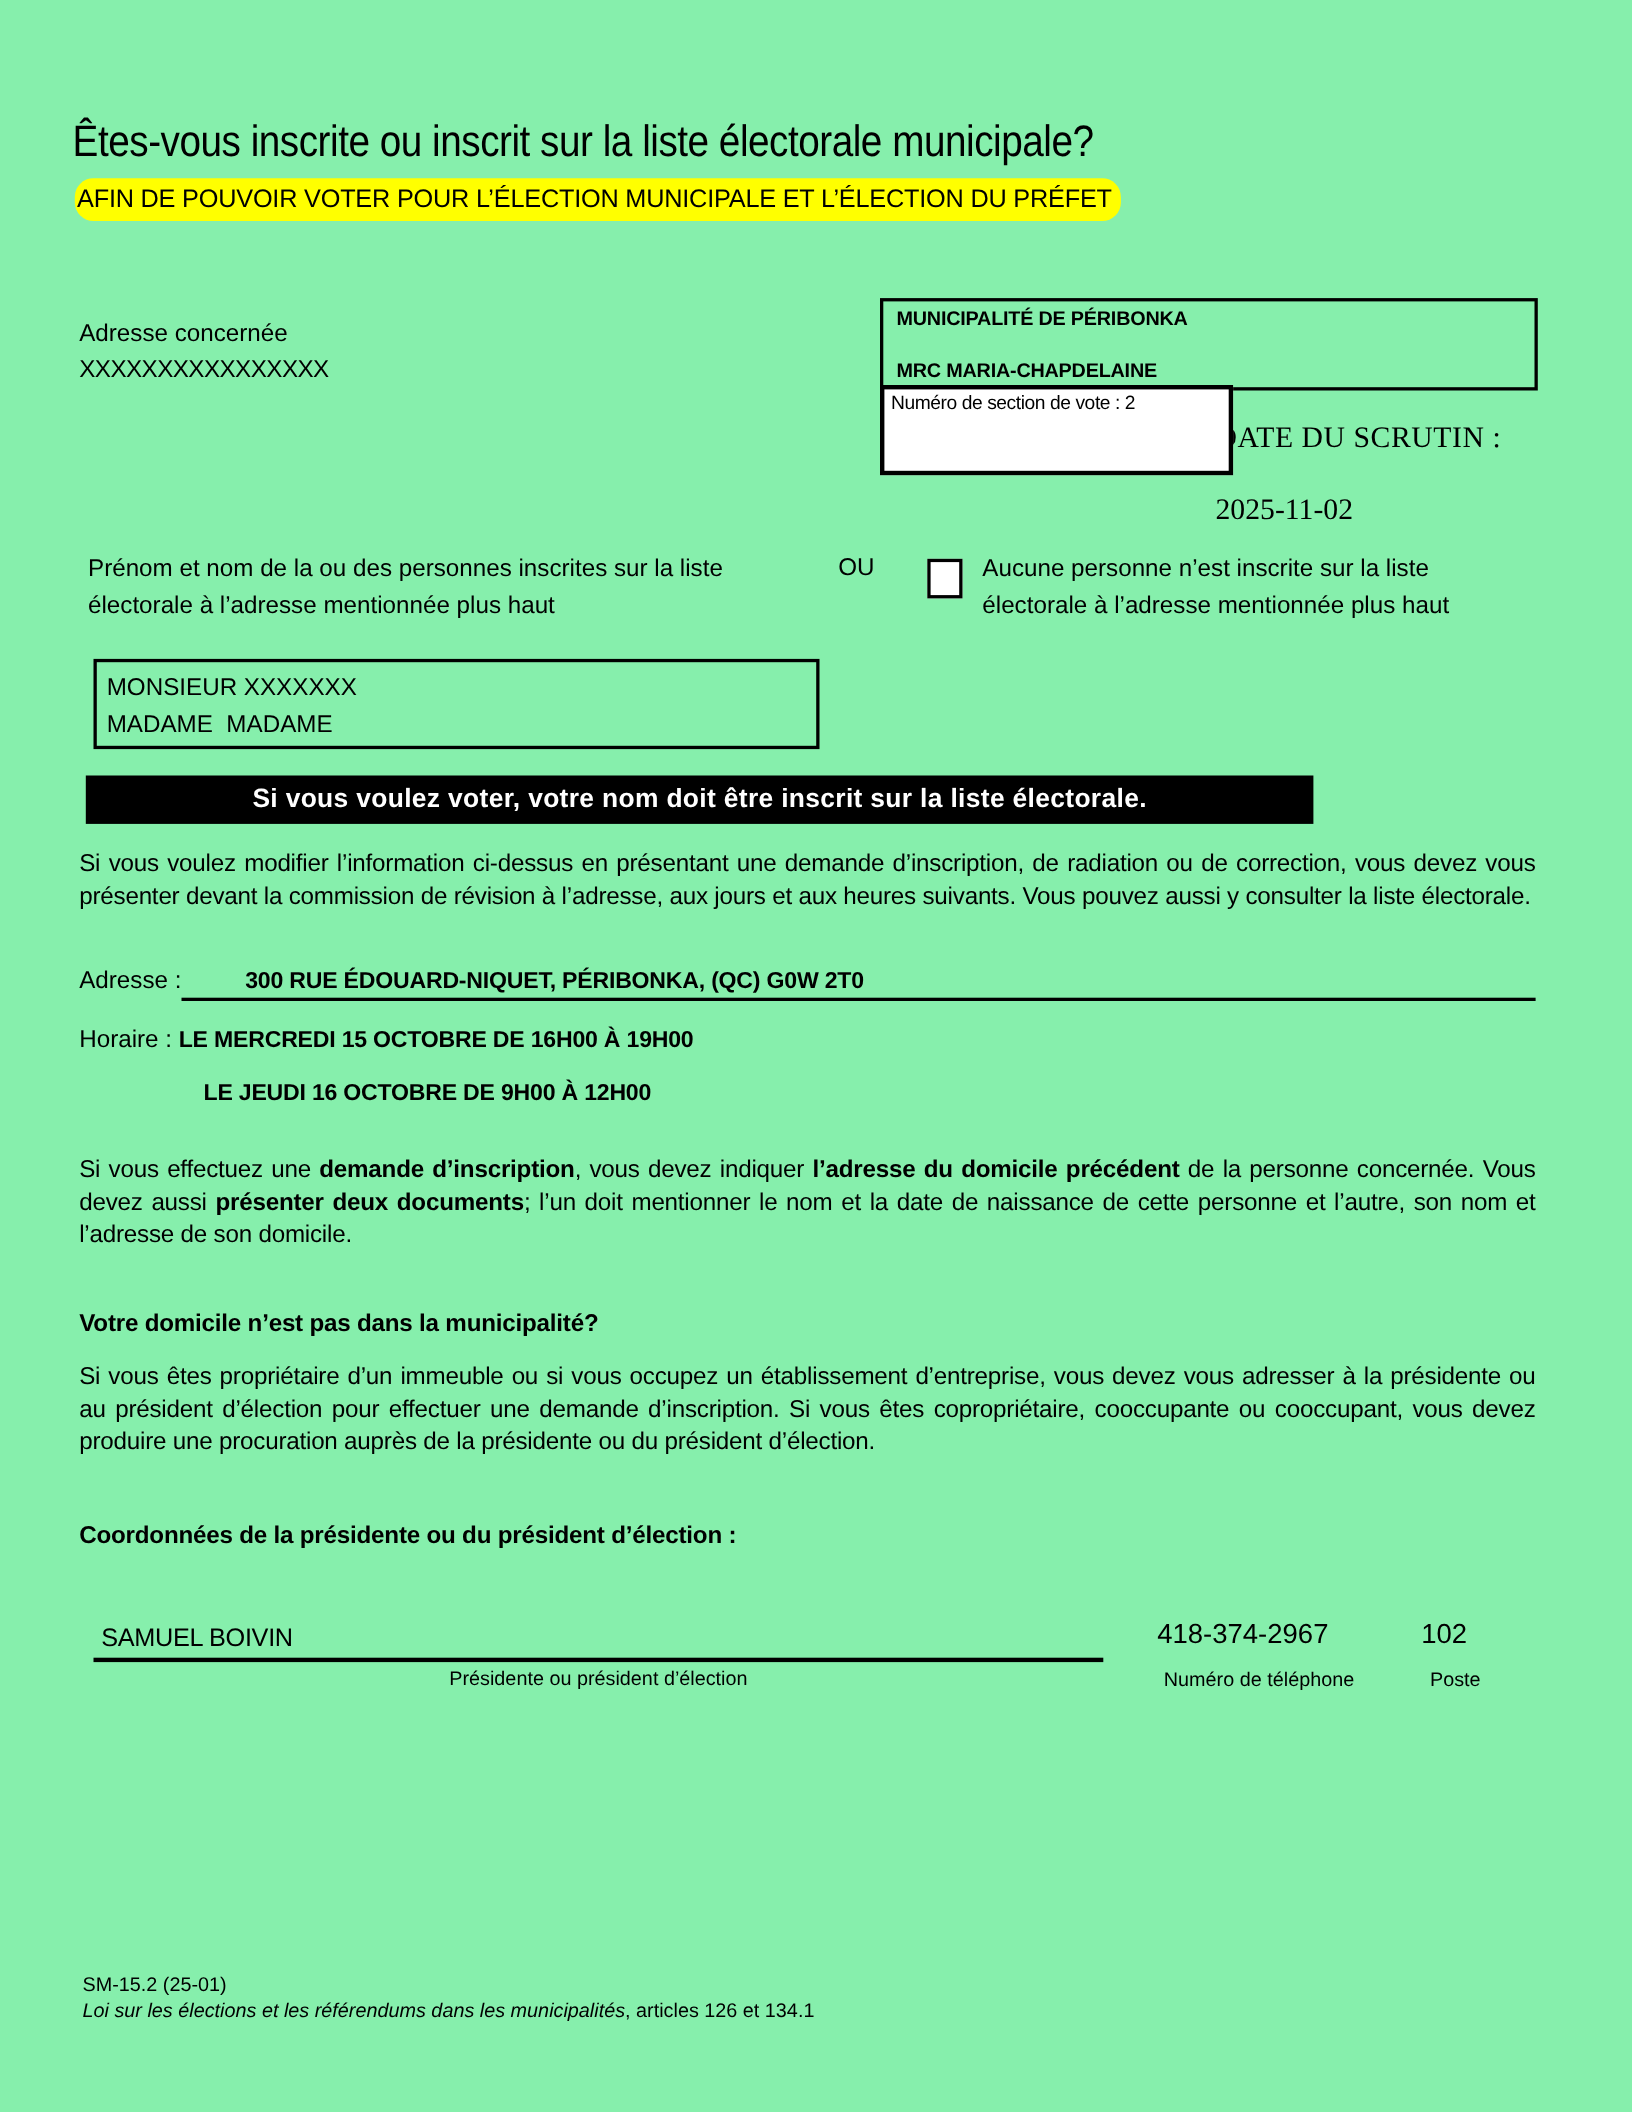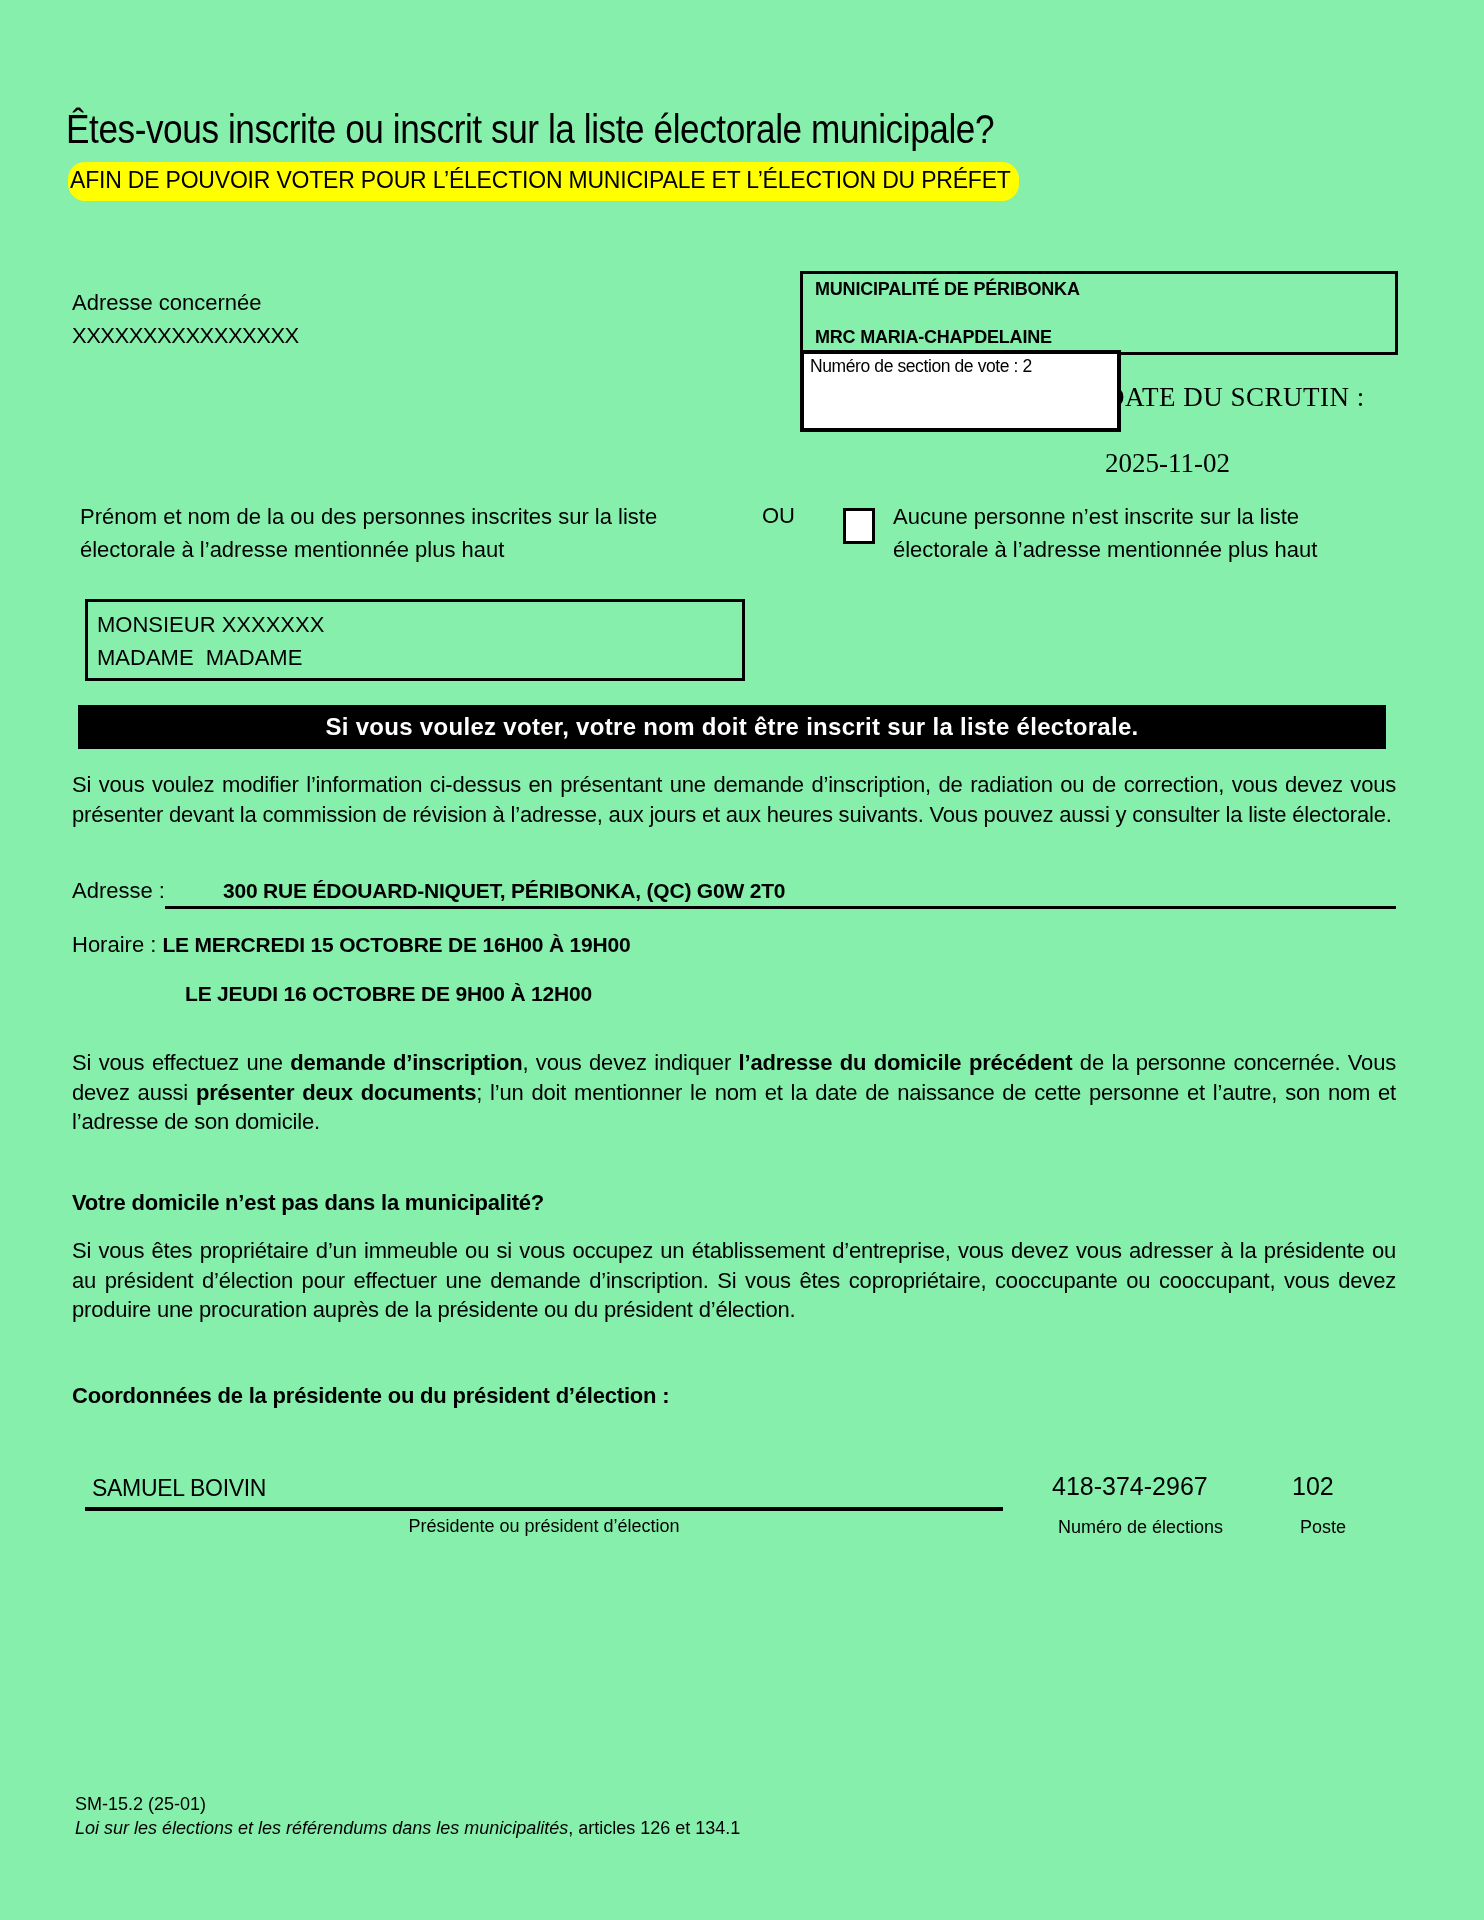--- a/index.html
+++ b/index.html
@@ -35,21 +35,21 @@
   .choice-left{left:80px;top:500px;width:592px;font-size:22px;line-height:1.5;}
   .choice-or{left:762px;top:503px;font-size:22px;}
   .checkbox{left:843px;top:508px;width:26px;height:30px;border:3px solid #000;background:#fff;}
   .choice-right{left:893px;top:500px;width:482px;font-size:22px;line-height:1.5;}
   .names-box{
     left:85px;top:599px;width:660px;height:82px;border:3px solid #000;
     box-sizing:border-box;padding:6px 9px;font-size:22px;line-height:1.5;
   }
   .pre{white-space:pre;}
   .banner{
-    left:78px;top:705px;width:1308px;height:44px;background:#000000;
+    left:78px;top:705px;width:1116px;height:44px;background:#000000;
     display:flex;align-items:center;justify-content:center;
   }
   .banner span{color:#FFFFFF;font-weight:700;font-size:24px;letter-spacing:0.3px;white-space:nowrap;}
   .para{
     font-size:22px;line-height:1.35;text-align:justify;margin:0;
     width:1324px;left:72px;letter-spacing:-0.2px;
   }
   .p-revision{top:770px;}
   .p-registration{top:1048px;}
   .p-domicile{top:1236px;}
@@ -128,20 +128,20 @@
 
   <div class="abs bold-heading h-domicile">Votre domicile n’est pas dans la municipalité?</div>
   <p class="abs para p-domicile">Si vous êtes propriétaire d’un immeuble ou si vous occupez un établissement d’entreprise, vous devez vous adresser à la présidente ou au président d’élection pour effectuer une demande d’inscription. Si vous êtes copropriétaire, cooccupante ou cooccupant, vous devez produire une procuration auprès de la présidente ou du président d’élection.</p>
 
   <div class="abs bold-heading h-contact">Coordonnées de la présidente ou du président d’élection :</div>
 
   <div class="abs contact-name">SAMUEL BOIVIN</div>
   <div class="abs contact-underline"></div>
   <div class="abs contact-caption">Présidente ou président d’élection</div>
   <div class="abs contact-phone">418-374-2967</div>
-  <div class="abs contact-phone-caption">Numéro de élections</div>
+  <div class="abs contact-phone-caption">Numéro de téléphone</div>
   <div class="abs contact-ext">102</div>
   <div class="abs contact-ext-caption">Poste</div>
 
   <div class="abs footer-num">SM-15.2 (25-01)</div>
   <div class="abs footer-law"><i>Loi sur les élections et les référendums dans les municipalités</i><span>, articles 126 et 134.1</span></div>
 
 </div>
 
 </body></html>

